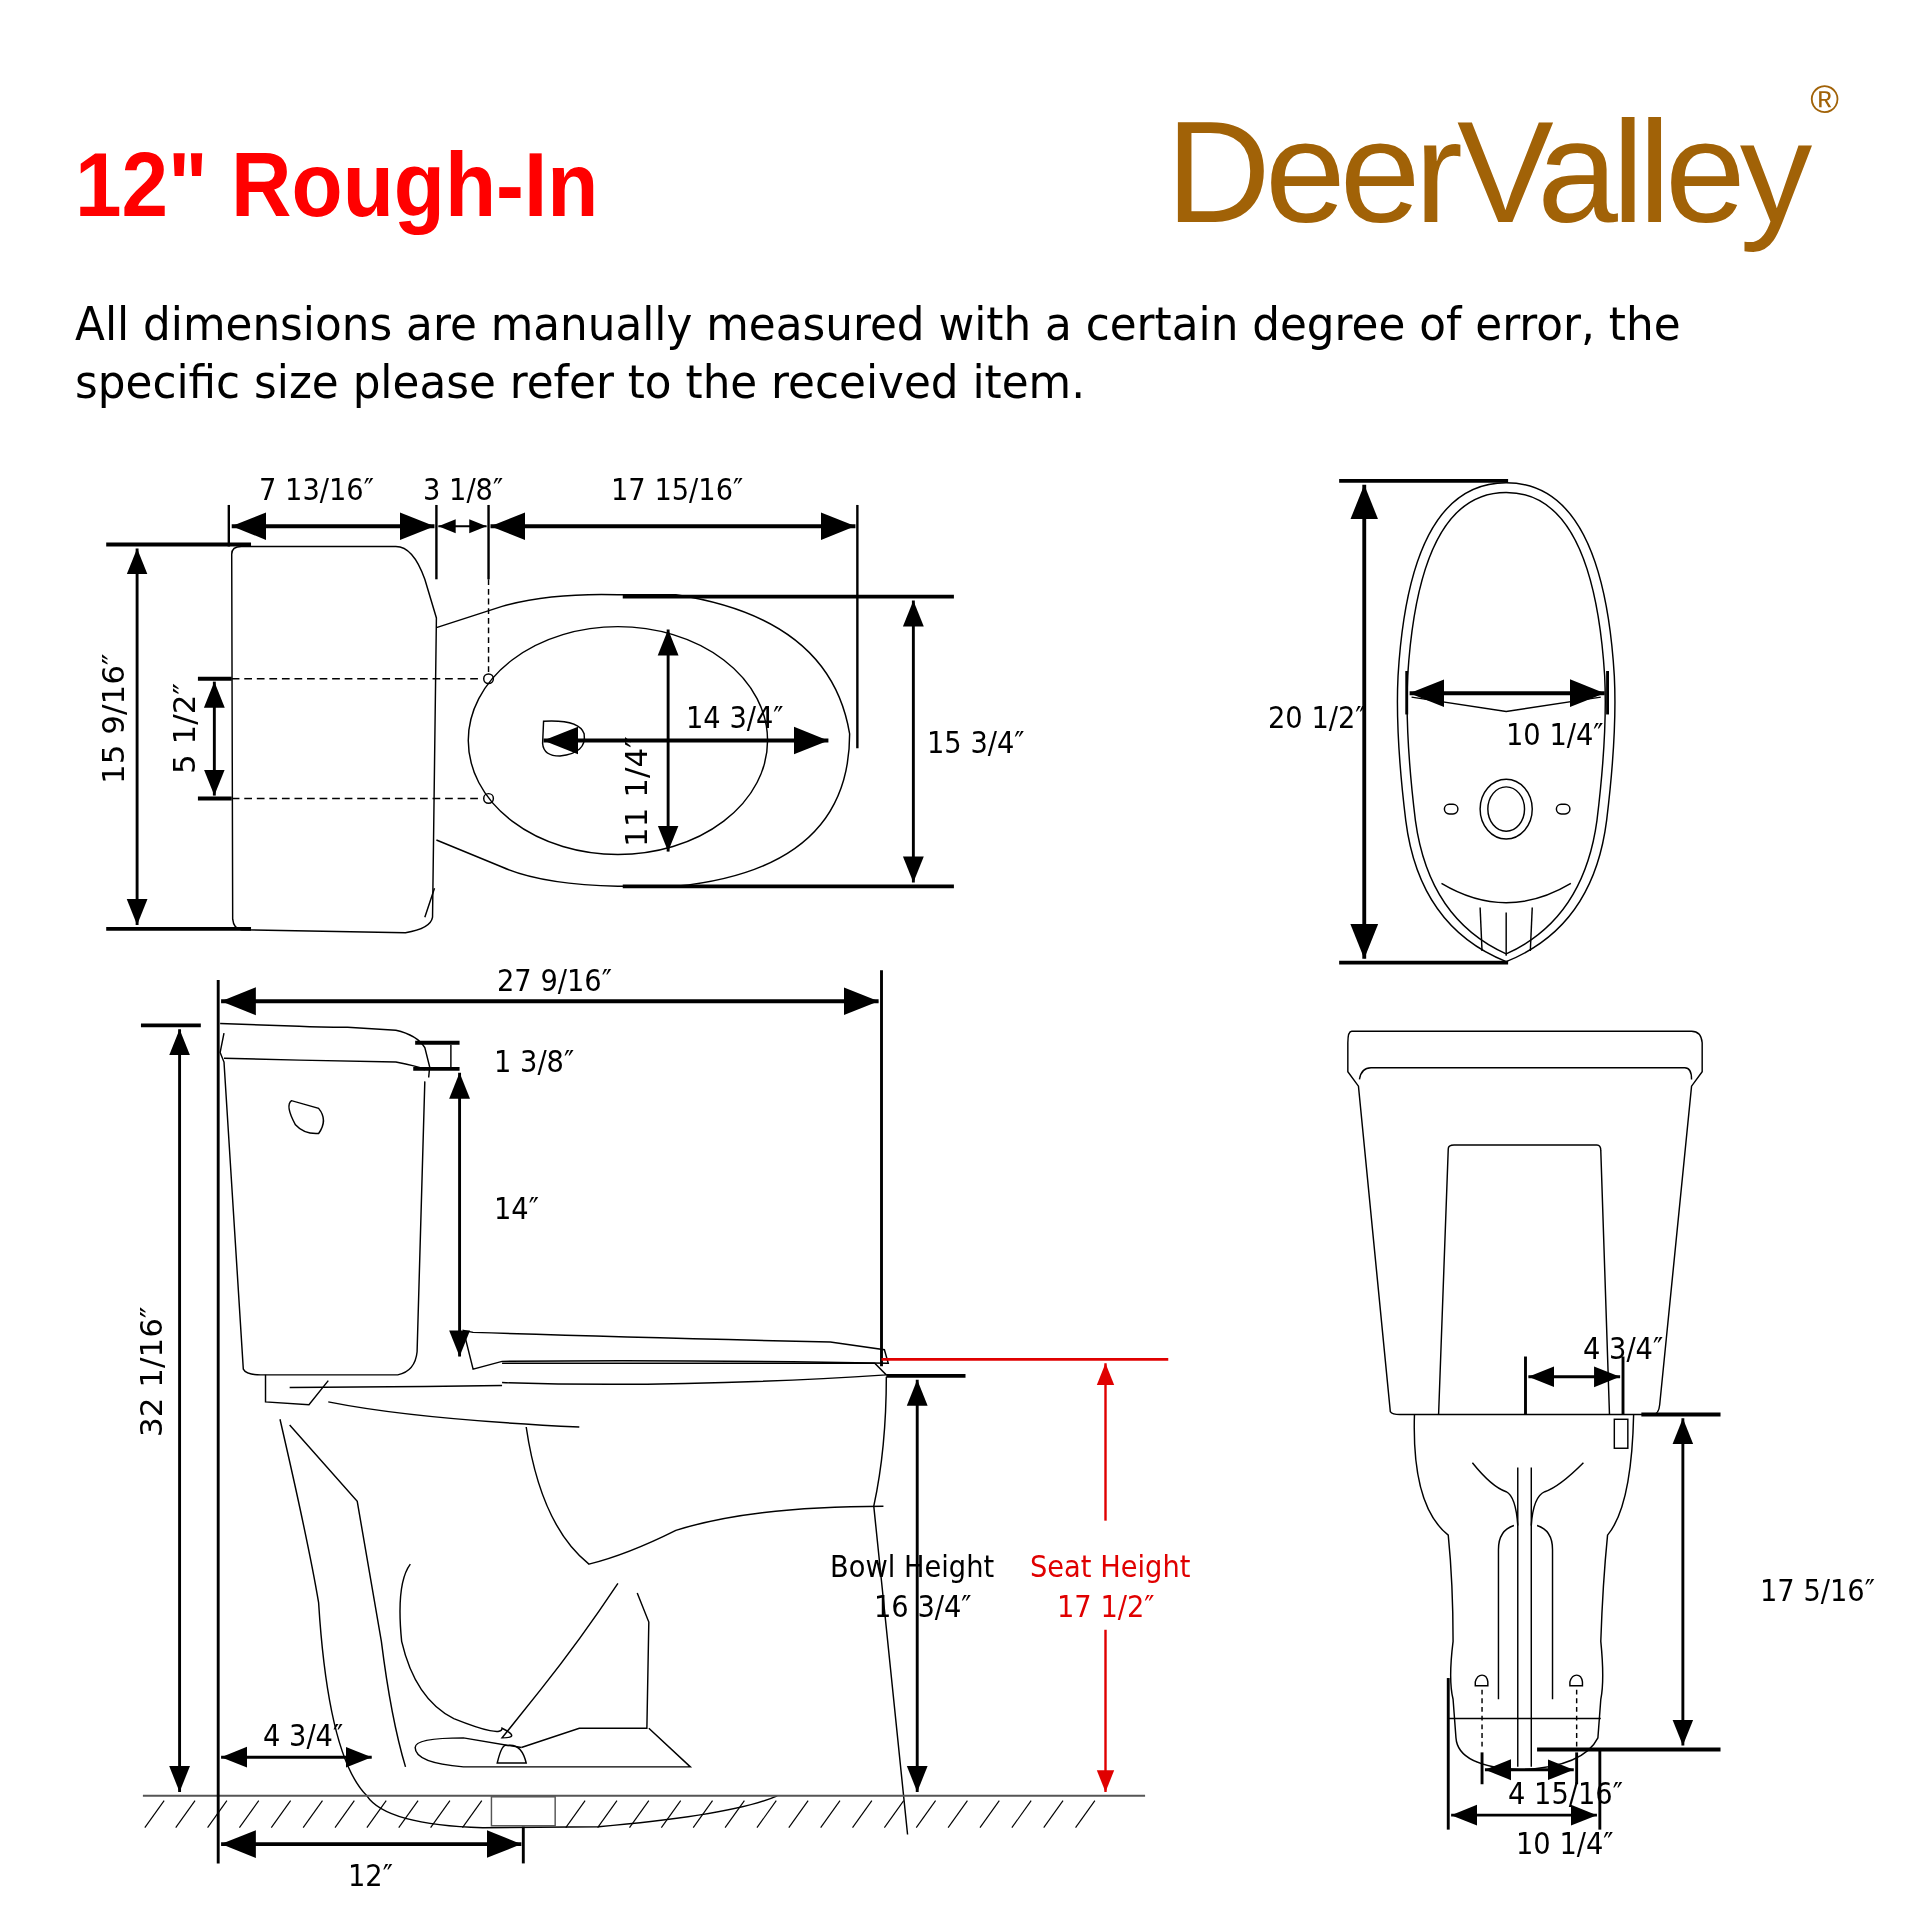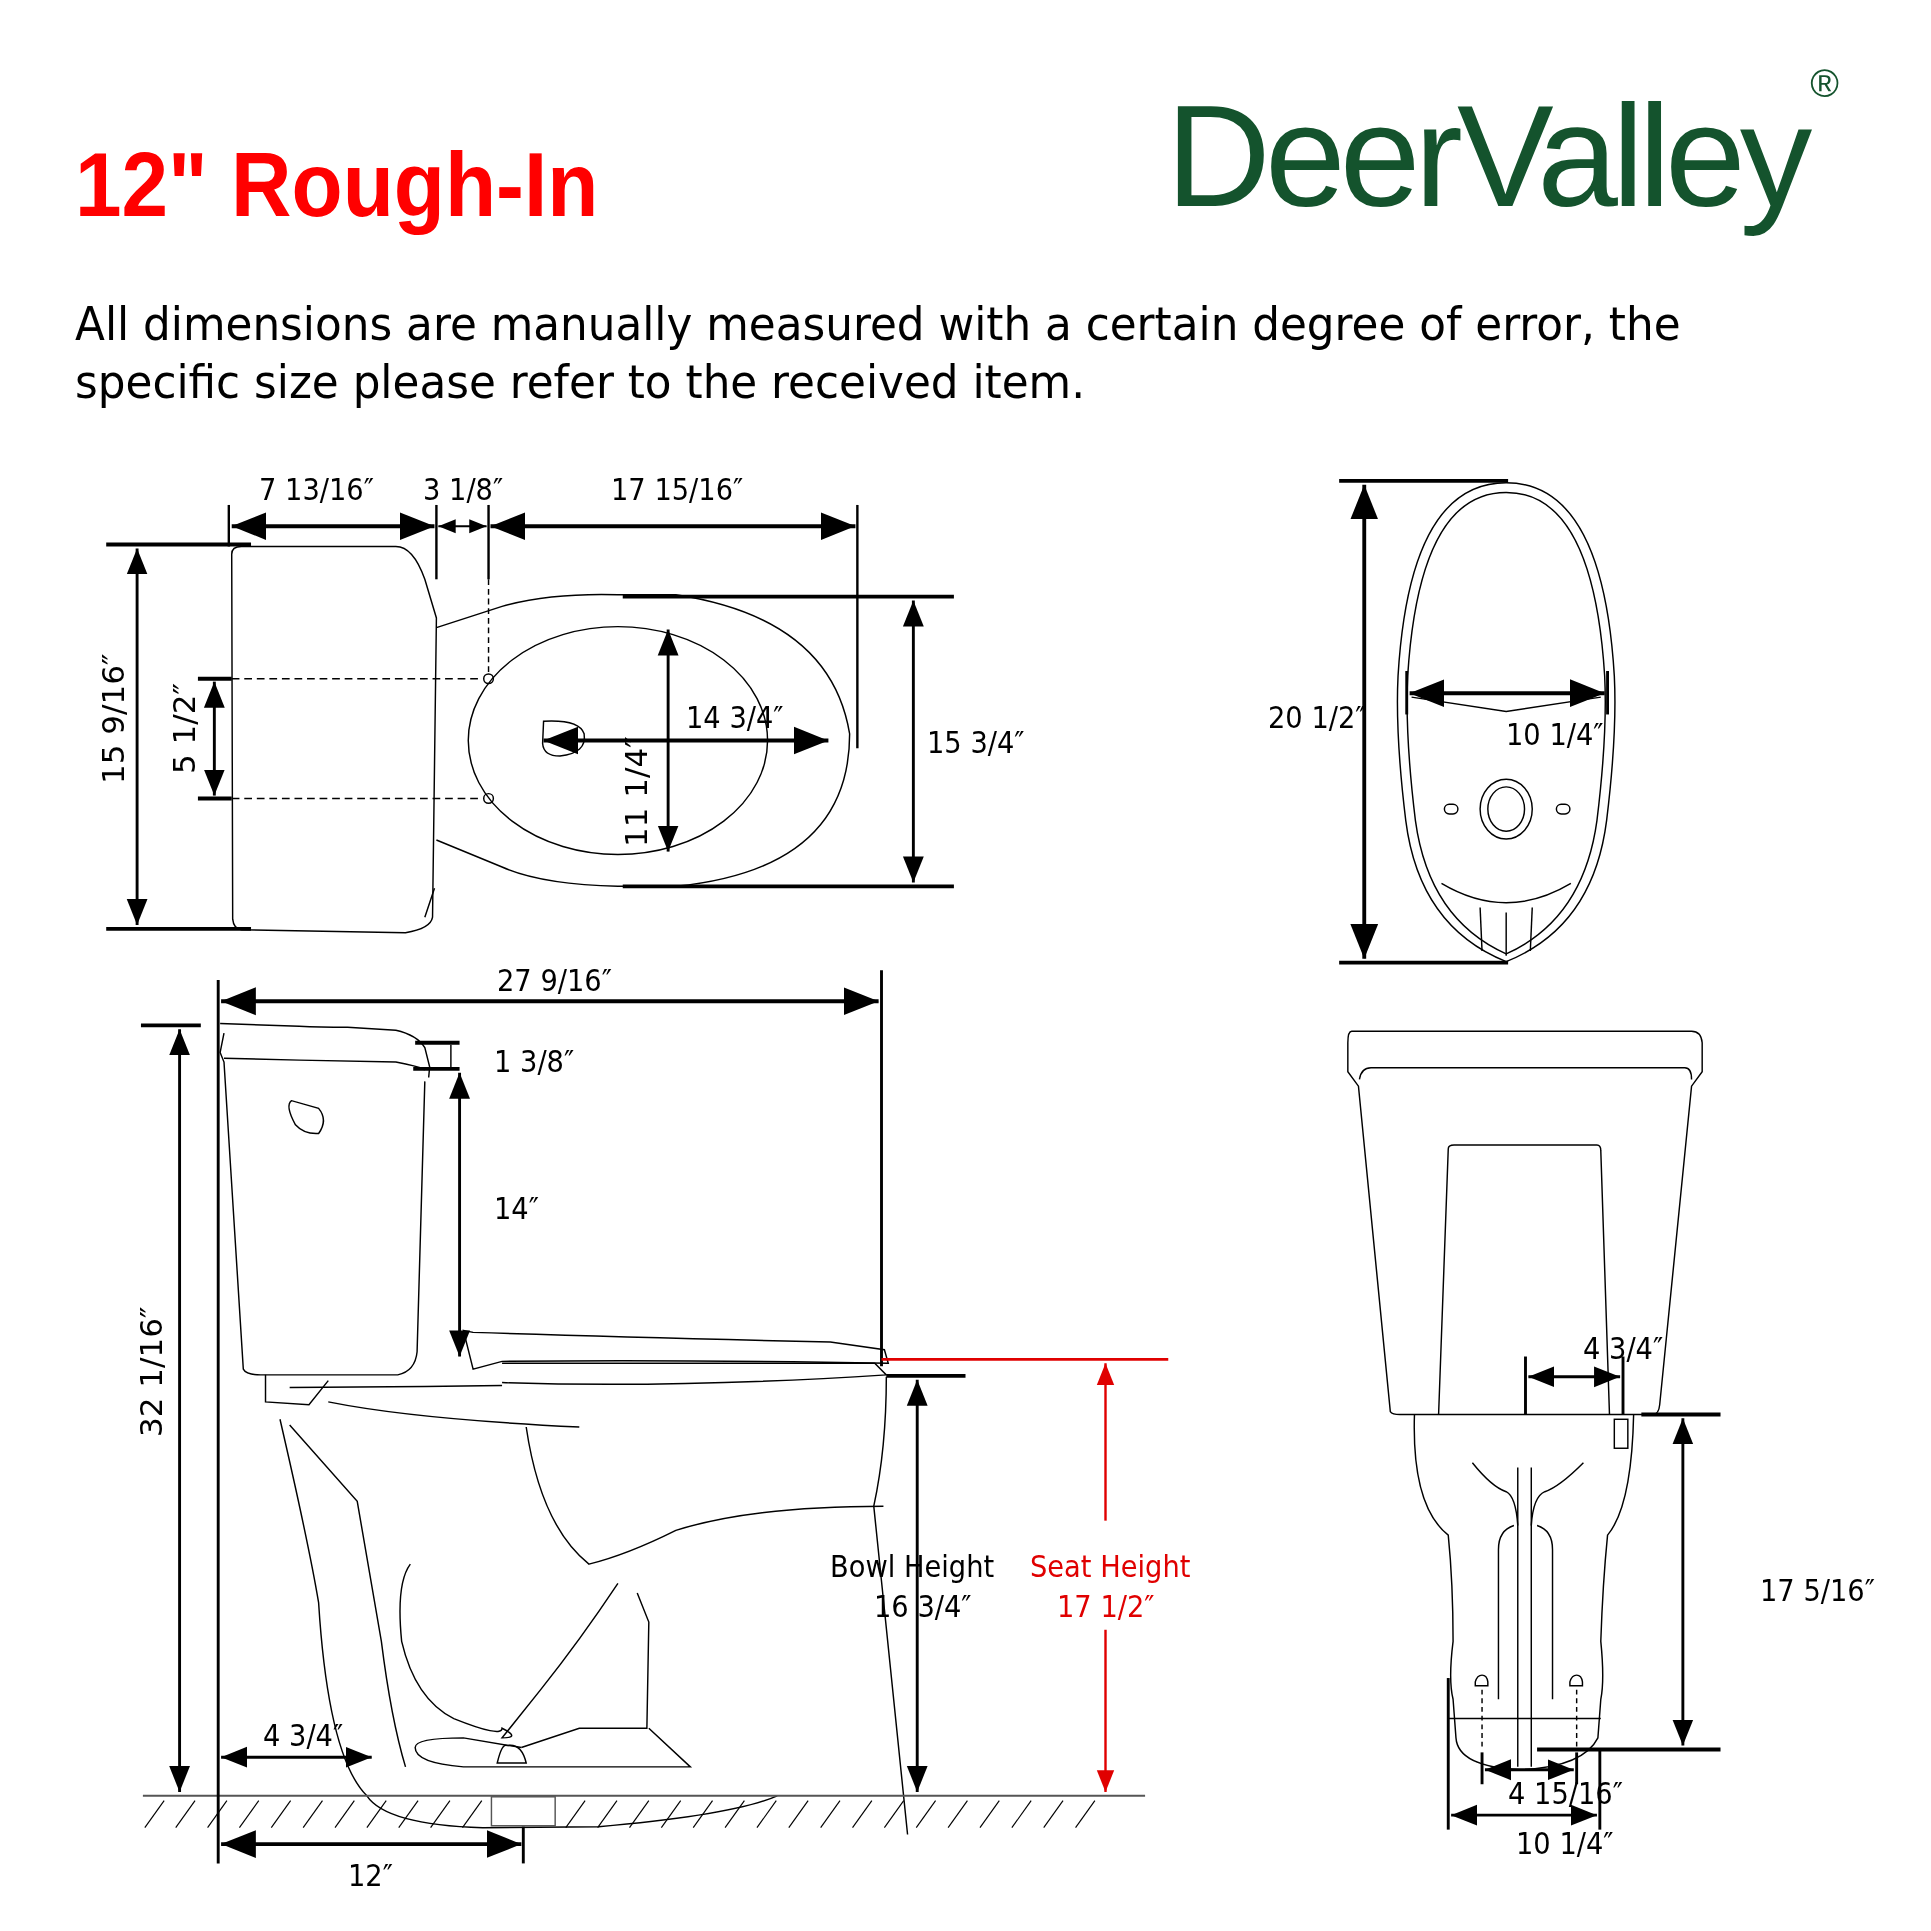--- a/index.html
+++ b/index.html
@@ -1,18 +1,18 @@
 <!DOCTYPE html>
 <html><head>
 <meta charset="utf-8">
 <style>
   html, body { margin: 0; padding: 0; background: #ffffff; }
   body { width: 1931px; height: 1931px; position: relative; overflow: hidden; font-family: "DejaVu Sans", sans-serif; }
   .title { position: absolute; left: 75px; top: 133px; font-family: "Liberation Sans", sans-serif; font-weight: bold; font-size: 91px; color: #ff0000; letter-spacing: 0px; transform: scaleX(0.92); transform-origin: left top; }
-  .brand { position: absolute; left: 1166px; top: 73px; font-family: "Liberation Sans", sans-serif; font-size: 145px; color: #14532d; letter-spacing: -5.8px; }
+  .brand { position: absolute; left: 1166px; top: 89px; font-family: "Liberation Sans", sans-serif; font-size: 145px; color: #a16207; letter-spacing: -5.8px; }
   .brand sup { font-size: 39px; position: relative; top: -60px; letter-spacing: 0; margin-left: 3.9px; }
   .note { position: absolute; left: 75px; top: 295px; font-family: "DejaVu Sans", sans-serif; font-size: 46px; line-height: 58px; color: #000; width: 1834px; transform: scaleX(0.95); transform-origin: left top; }
   svg { position: absolute; left: 0; top: 0; }
   .lbl { position: absolute; font-family: "DejaVu Sans", sans-serif; font-size: 31px; color: #000; white-space: nowrap; transform: scaleX(0.88); transform-origin: left top; }
   .lbl.red { color: #e00000; }
   .lbl.v { transform: rotate(-90deg); transform-origin: left top; }
 </style>
 </head>
 <body>
 

